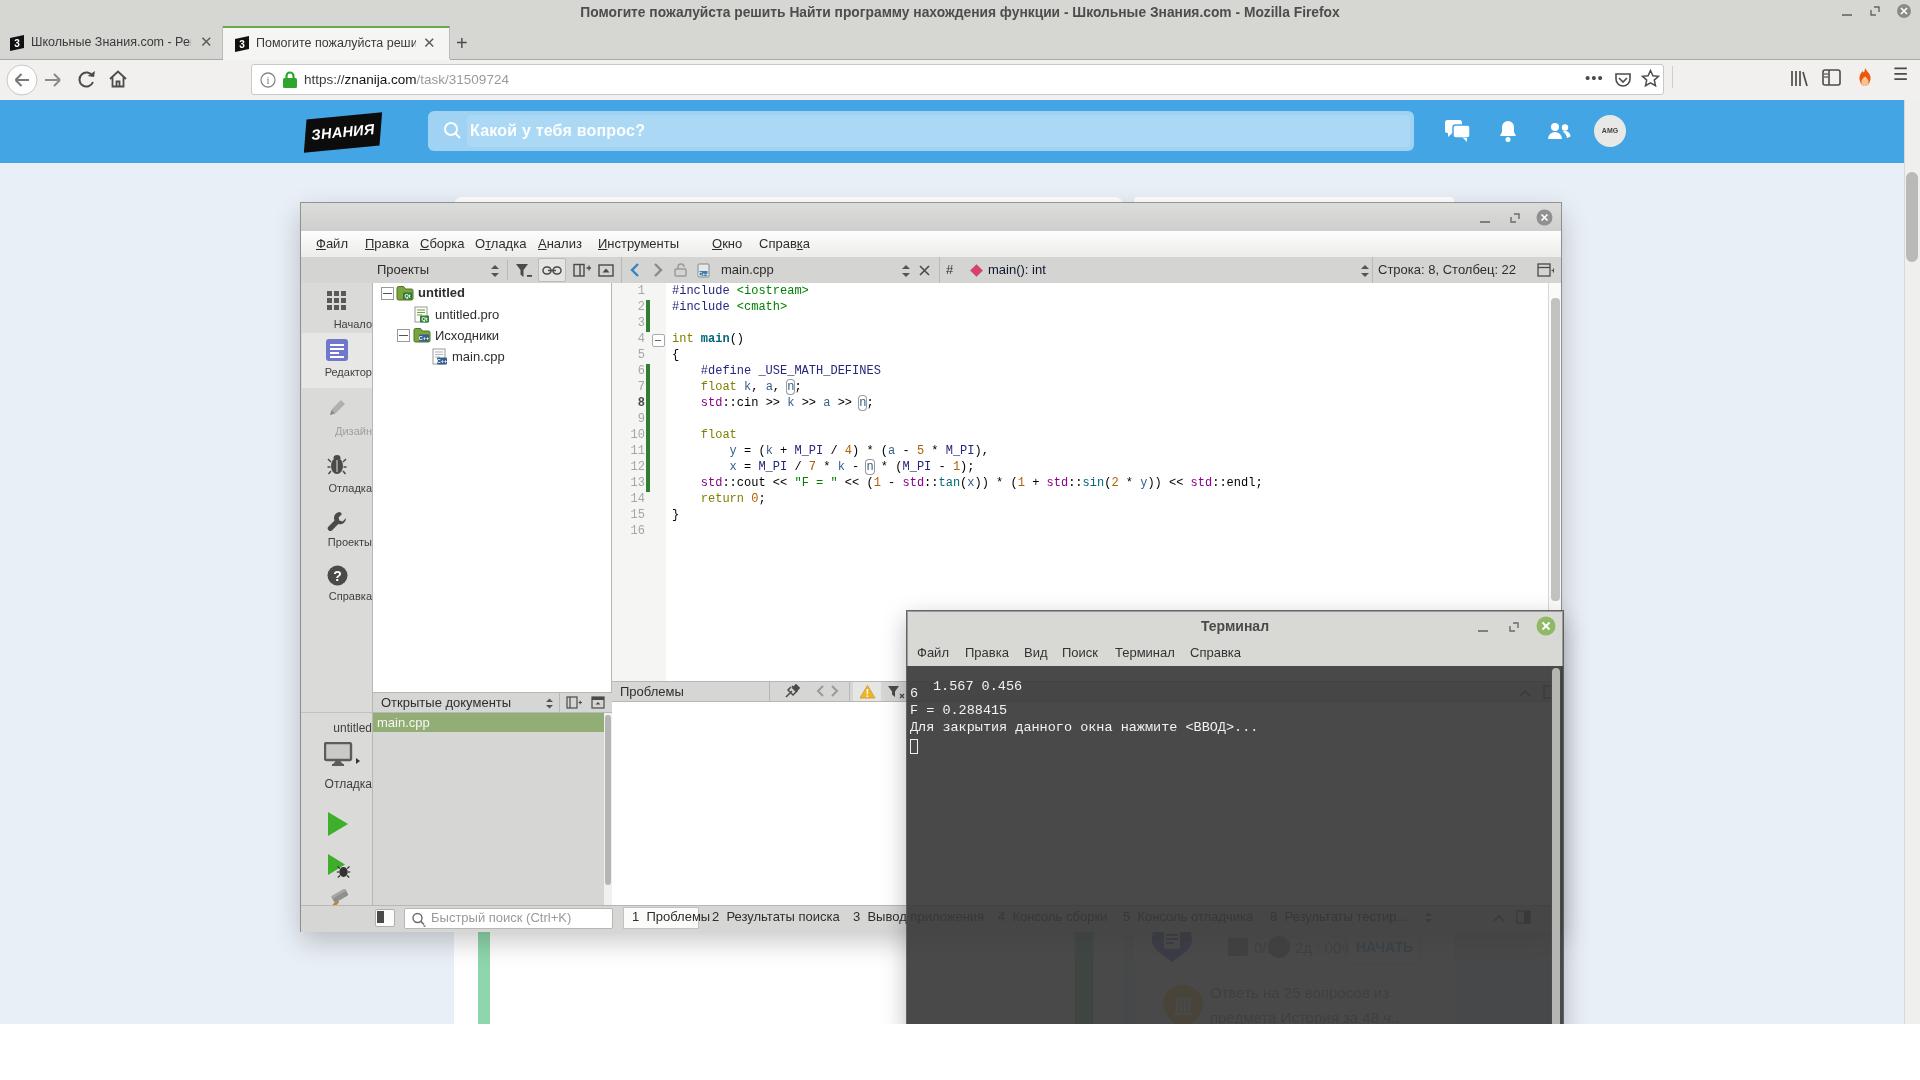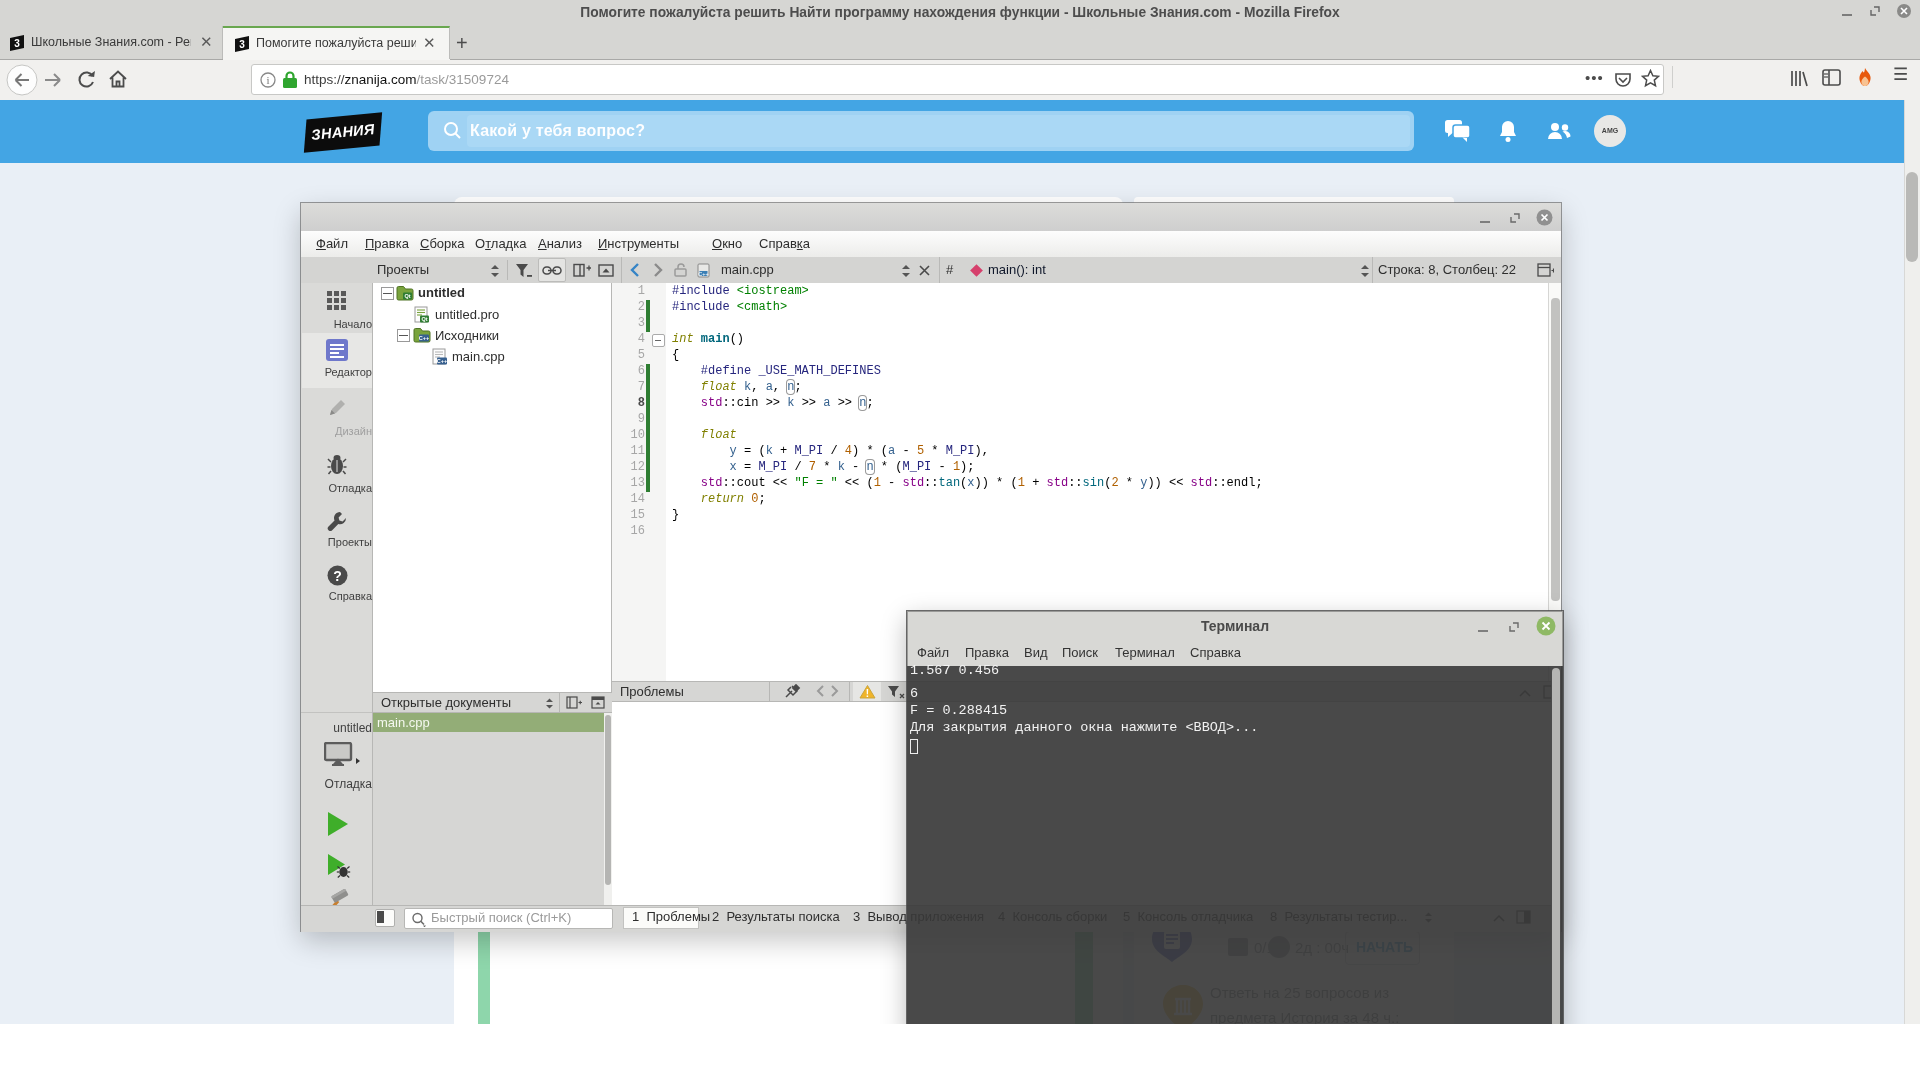--- a/index.html
+++ b/index.html
@@ -39,21 +39,21 @@
 #qttoolbar{left:0;top:54px;width:1260px;height:26px;background:#d4d4d2;border-bottom:1px solid #b7b7b5;}
 #qtmodebar{left:0;top:80px;width:71px;height:648px;background:#dadad8;border-right:1px solid #b7b7b5;}
 .modelabel{width:71px;text-align:right;font-size:11px;color:#3f3f3f;}
 .modelabel.dis{color:#9f9f9f;}
 #qtprojpanel{left:72px;top:80px;width:239px;height:412px;background:#fff;}
 #qteditor{left:311px;top:80px;width:949px;height:398px;background:#fff;}
 #qtgutter{left:0;top:0;width:54px;height:398px;background:#f5f5f4;}
 .lnum{position:absolute;left:0;width:33px;text-align:right;font-family:"Liberation Mono",monospace;font-size:12px;color:#a6a6a6;}
 .gbar{position:absolute;left:34px;width:4px;background:#2e7d32;}
 .codeline{position:absolute;left:60px;font-family:"Liberation Mono",monospace;font-size:12px;white-space:pre;color:#000;}
-.kw{color:#808000;font-style:italic;}
+.kw{color:#808000;}
 .pp{color:#26267e;}
 .inc{color:#008000;}
 .str{color:#008000;}
 .num{color:#b06000;}
 .loc{color:#33608e;}
 .std{color:#870087;}
 .fn{color:#00677c;}
 .mainfn{color:#00677c;font-weight:bold;}
 .occ{box-shadow:0 0 0 1px #9a9a9a;border-radius:3px;}
 #qtproblems{left:311px;top:478px;width:949px;height:224px;background:#fff;}
@@ -567,21 +567,21 @@
           <path d="M6.5 6.5 l7 7 M13.5 6.5 l-7 7" stroke="#fff" stroke-width="1.8"></path>
         </svg></div>
   <div id="termmenu" class="abs"></div>
   <div class="tmenu abs" style="left:10px;">Файл</div>
   <div class="tmenu abs" style="left:58px;">Правка</div>
   <div class="tmenu abs" style="left:117px;">Вид</div>
   <div class="tmenu abs" style="left:155px;">Поиск</div>
   <div class="tmenu abs" style="left:208px;">Терминал</div>
   <div class="tmenu abs" style="left:283px;">Справка</div>
   <div id="termbody" class="abs"></div>
-  <div class="tline" style="top:52px;">1.567 0.456</div>
+  <div class="tline" style="top:68px;margin-left:23px;">1.567 0.456</div>
   <div class="tline" style="top:75px;">6</div>
   <div class="tline" style="top:92px;">F = 0.288415</div>
   <div class="tline" style="top:109px;">Для закрытия данного окна нажмите &lt;ВВОД&gt;...</div>
   <div class="abs" style="left:3px;top:128px;width:8px;height:15px;border:1px solid #eee;box-sizing:border-box;"></div>
   <div class="abs" style="left:644px;top:55px;width:10px;height:374px;background:#4a4a4a;"></div>
   <div class="abs" style="left:645px;top:57px;width:8px;height:370px;background:#b5b5b3;border-radius:4px;"></div>
 </div>
 
 <div id="taskbar" class="abs">
 

